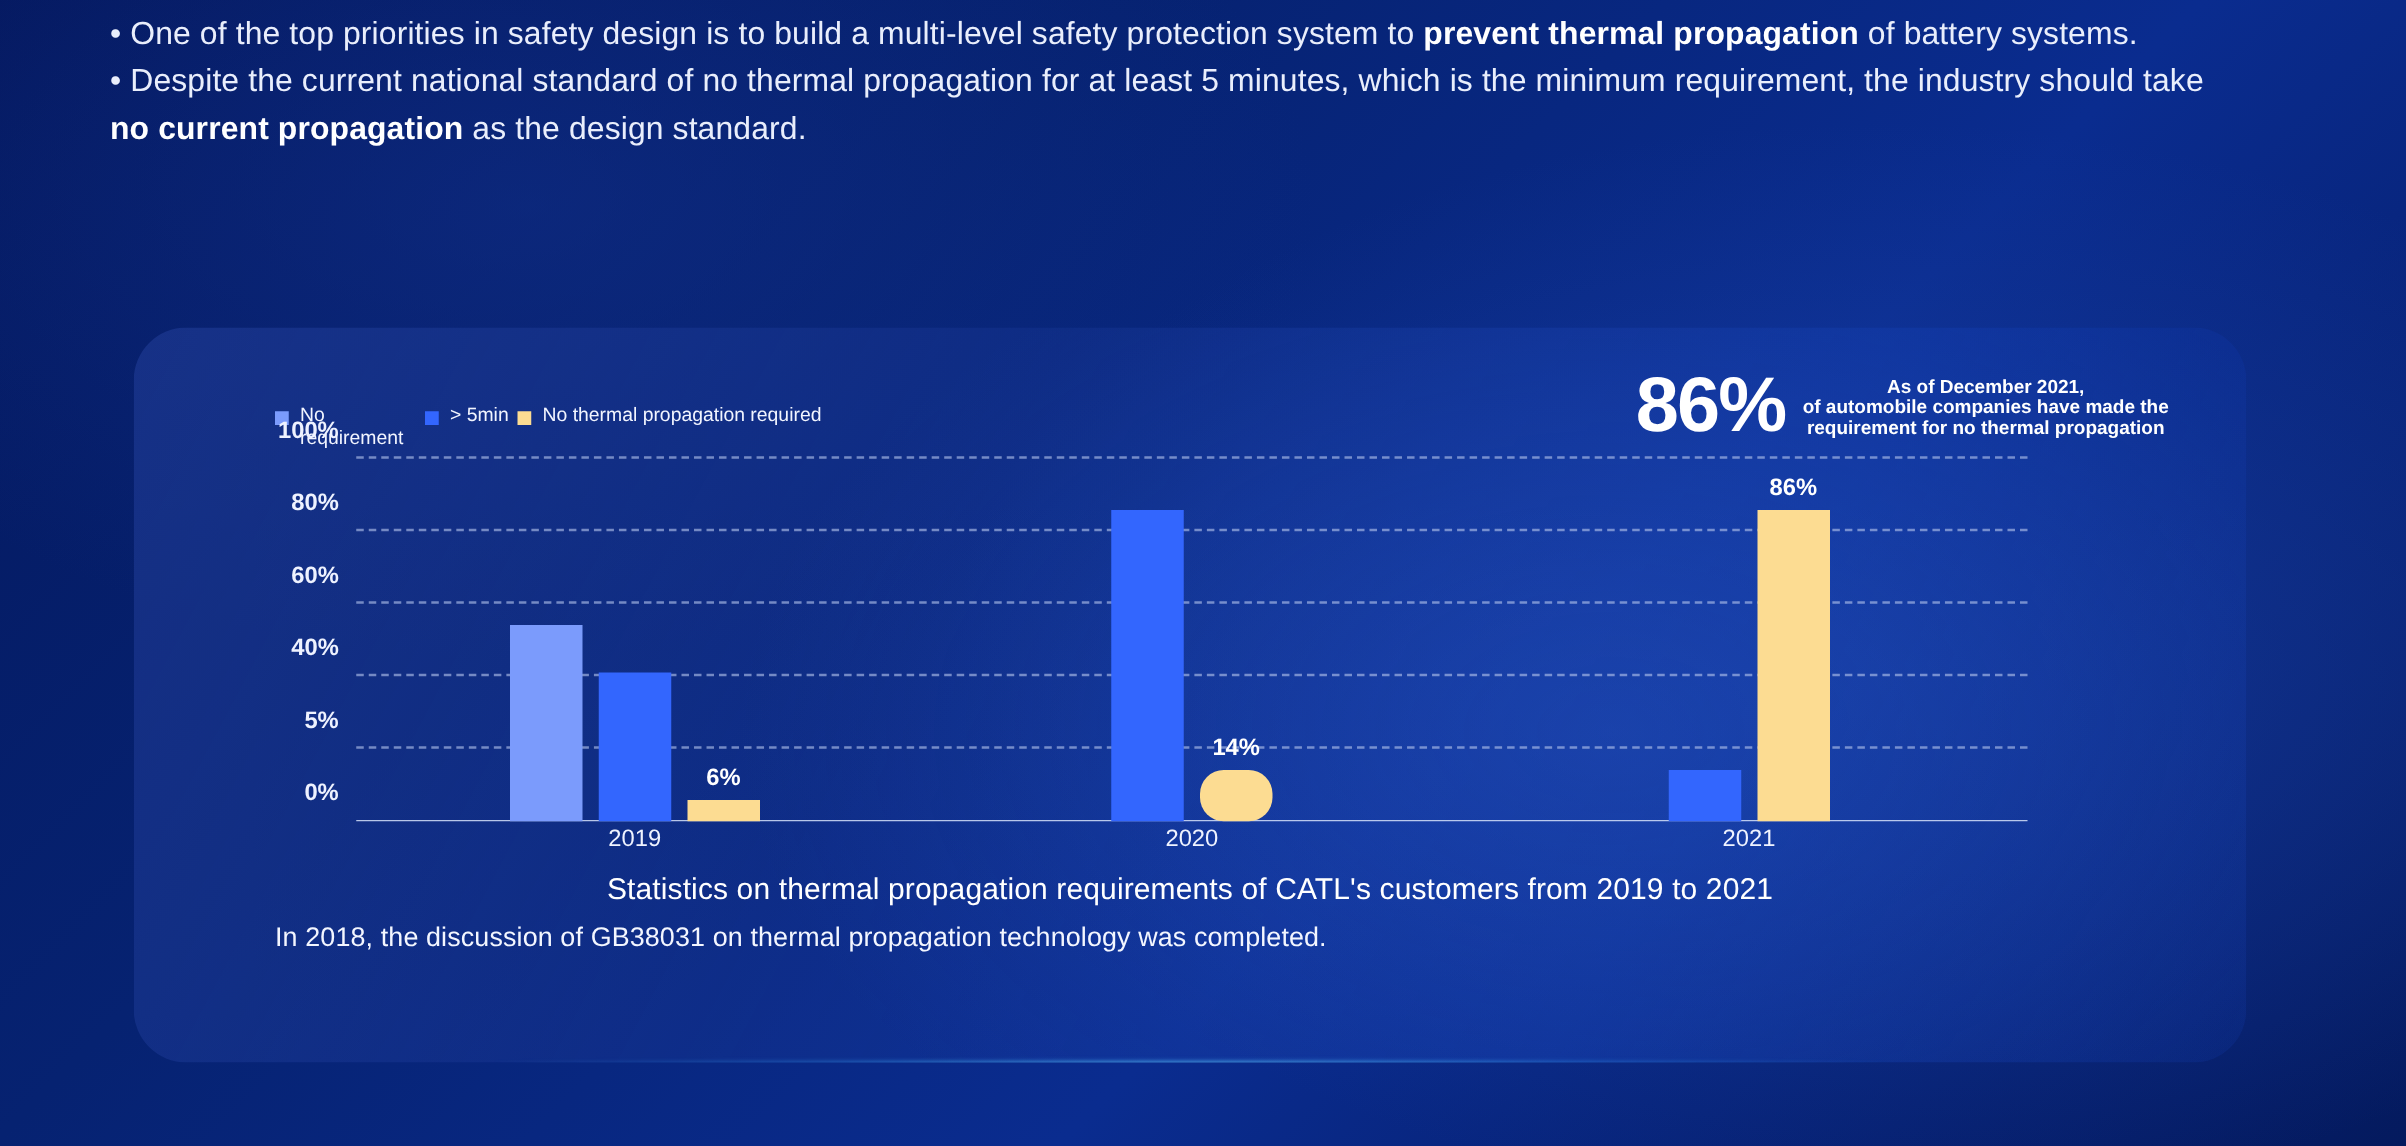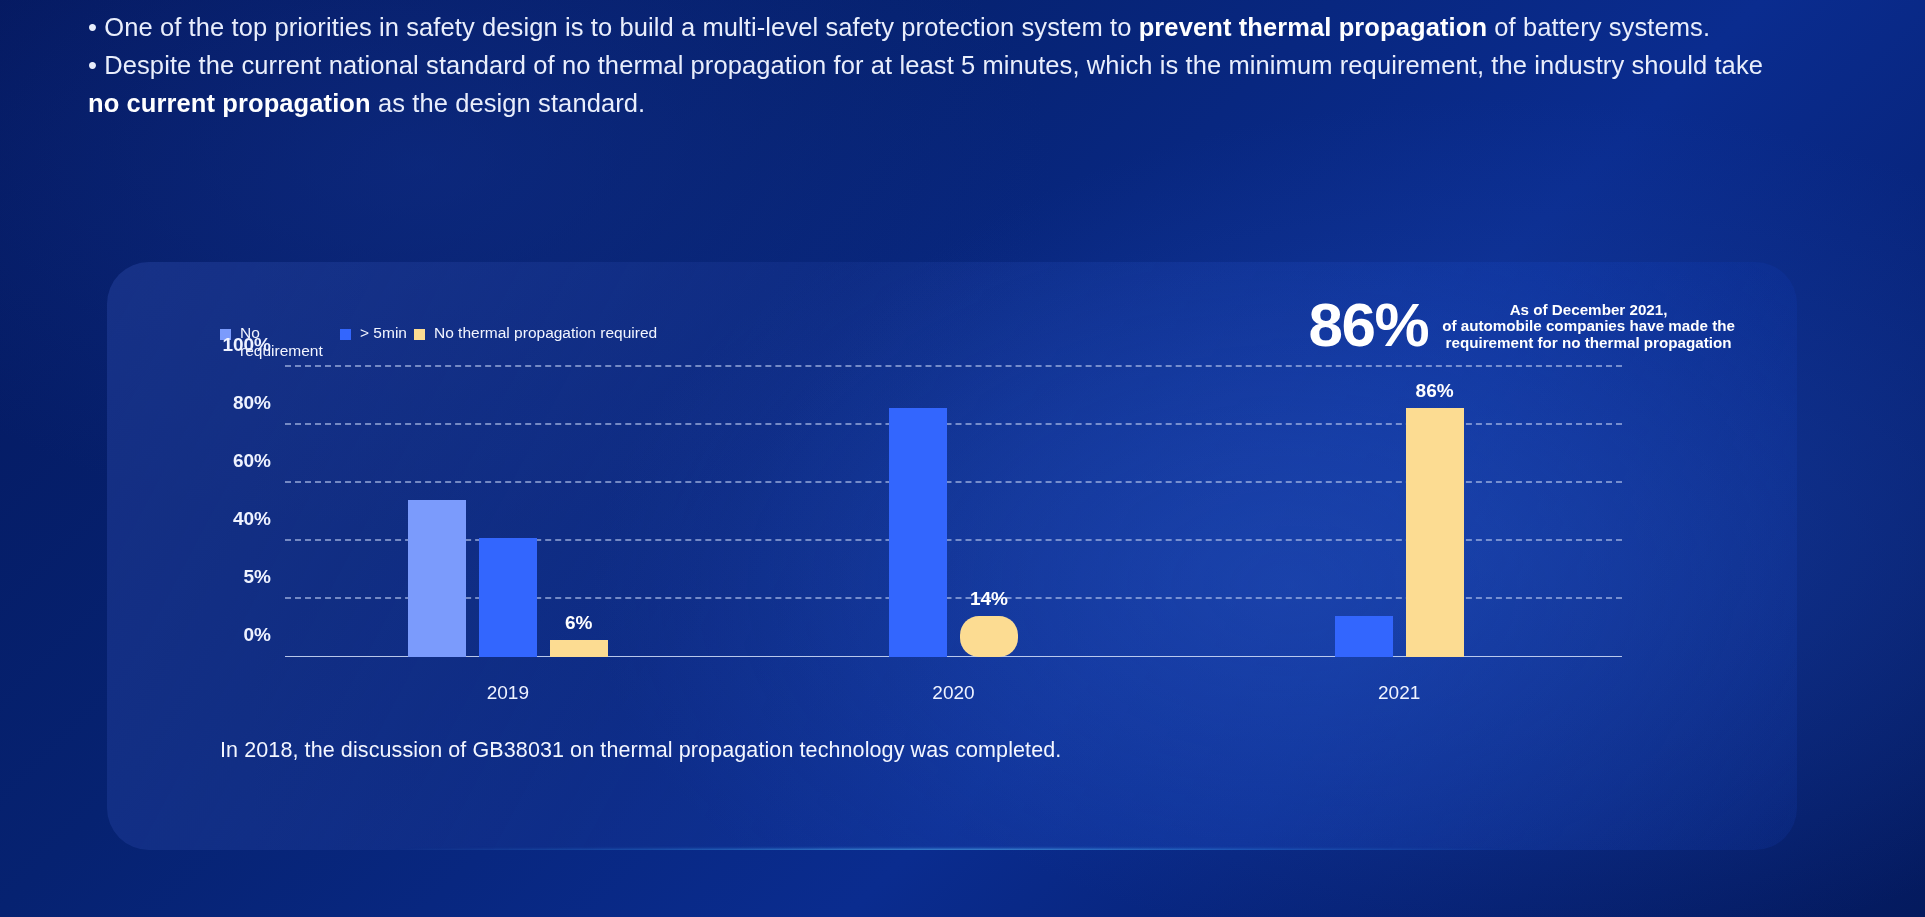--- a/index.html
+++ b/index.html
@@ -156,21 +156,21 @@
     transform: translateX(-50%);
     margin-bottom: 6px;
     font-size: 19px;
     font-weight: bold;
     color: #ffffff;
     white-space: nowrap;
   }
   .xtick {
     position: absolute;
     top: 100%;
-    margin-top: 25px;
+    margin-top: 4px;
     transform: translateX(-50%);
     font-size: 19px;
     color: #eff3ff;
     white-space: nowrap;
   }
 
   #chart-title {
     position: absolute;
     left: 0; right: 0;
     top: 436px;
@@ -245,16 +245,17 @@
         <span class="bar-value">14%</span>
       </div>
       <div class="xtick" style="left: 50%;">2020</div>
       <div class="bar" title="&gt; 5min 2021: 14%" style="left: 78.5083%; width: 4.35%; height: 14%; background: rgb(51, 102, 254);"></div>
       <div class="bar" title="No thermal propagation required 2021: 86%" style="left: 83.8083%; width: 4.35%; height: 86%; background: rgb(252, 220, 146);">
         <span class="bar-value">86%</span>
       </div>
       <div class="xtick" style="left: 83.3333%;">2021</div>
     </div>
 
+  <div id="chart-title">Statistics on thermal propagation requirements of CATL's customers from 2019 to 2021</div>
   <div id="chart-footnote">In 2018, the discussion of GB38031 on thermal propagation technology was completed.</div>
 
   <div id="card-glow"></div>
 </div>
 
 </body></html>

